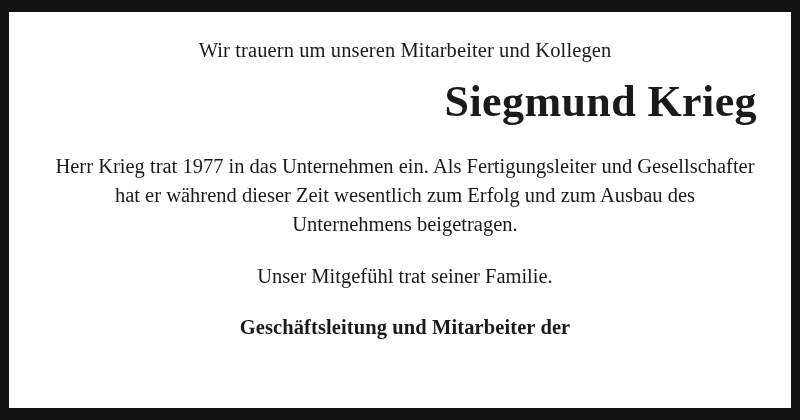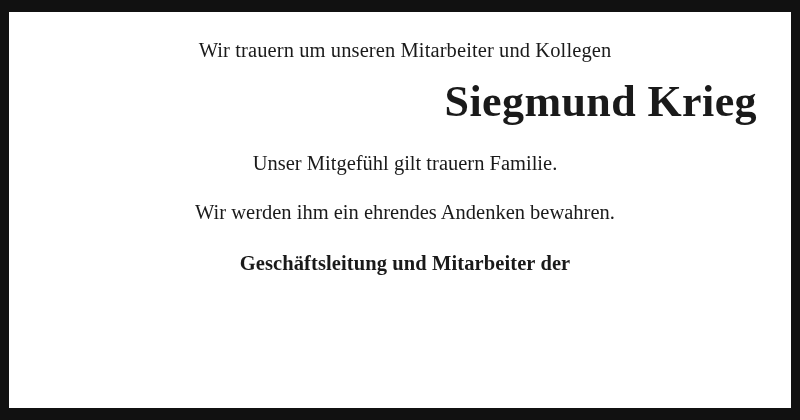--- a/index.html
+++ b/index.html
@@ -76,20 +76,20 @@
     letter-spacing: 0.1px;
   }
 </style>
 </head>
 <body>
 
 <div class="obituary-frame">
   <div class="obituary-inner">
     <p class="intro-line">Wir trauern um unseren Mitarbeiter und Kollegen</p>
     <h1 class="deceased-name">Siegmund Krieg</h1>
-    <p class="sympathy-line">Unser Mitgefühl gilt trauern Familie.</p>
-    <p class="remembrance-line">Wir werden ihm ein ehrendes Andenken bewahren.</p>
+    <p class="body-paragraph">Herr Krieg trat 1977 in das Unternehmen ein. Als Fertigungsleiter und Gesellschafter hat er während dieser Zeit wesentlich zum Erfolg und zum Ausbau des Unternehmens beigetragen.</p>
+    <p class="sympathy-line">Unser Mitgefühl trat seiner Familie.</p>
     <div class="signature">
       <div>Geschäftsleitung und Mitarbeiter der</div>
 
     </div>
   </div>
 </div>
 
 </body></html>

